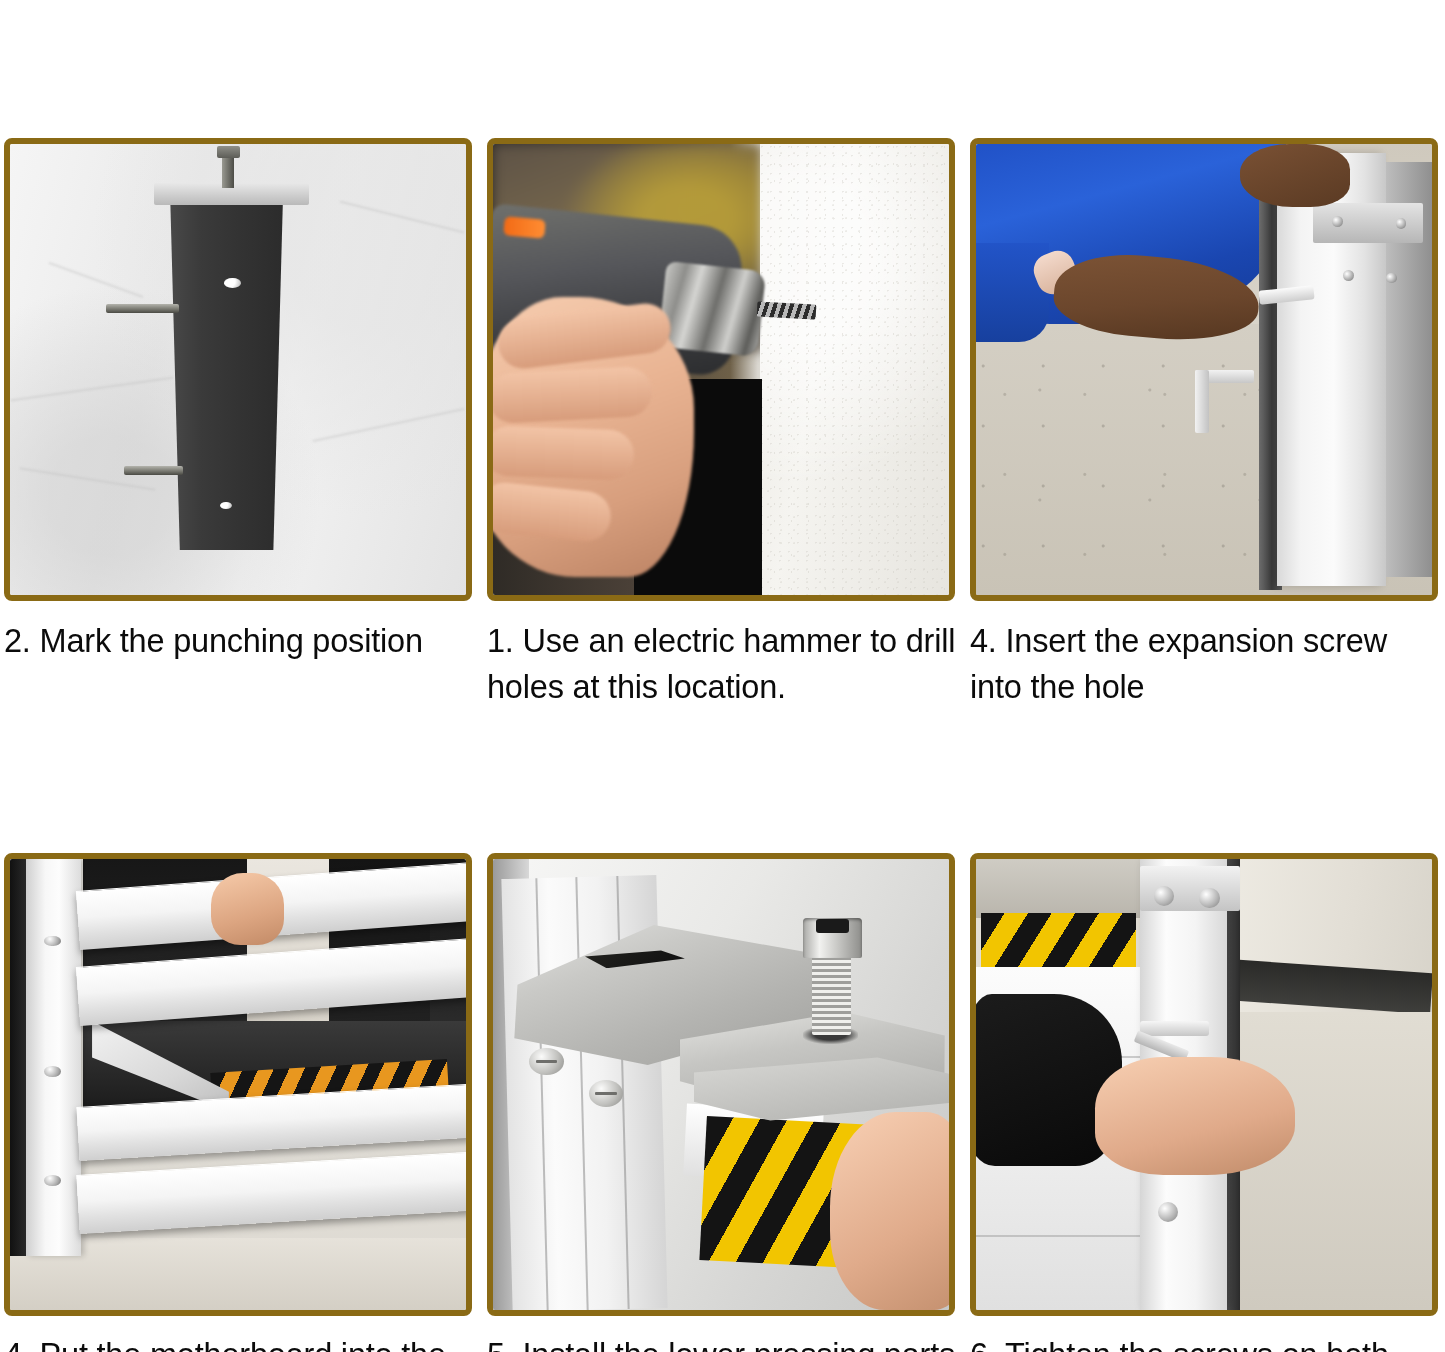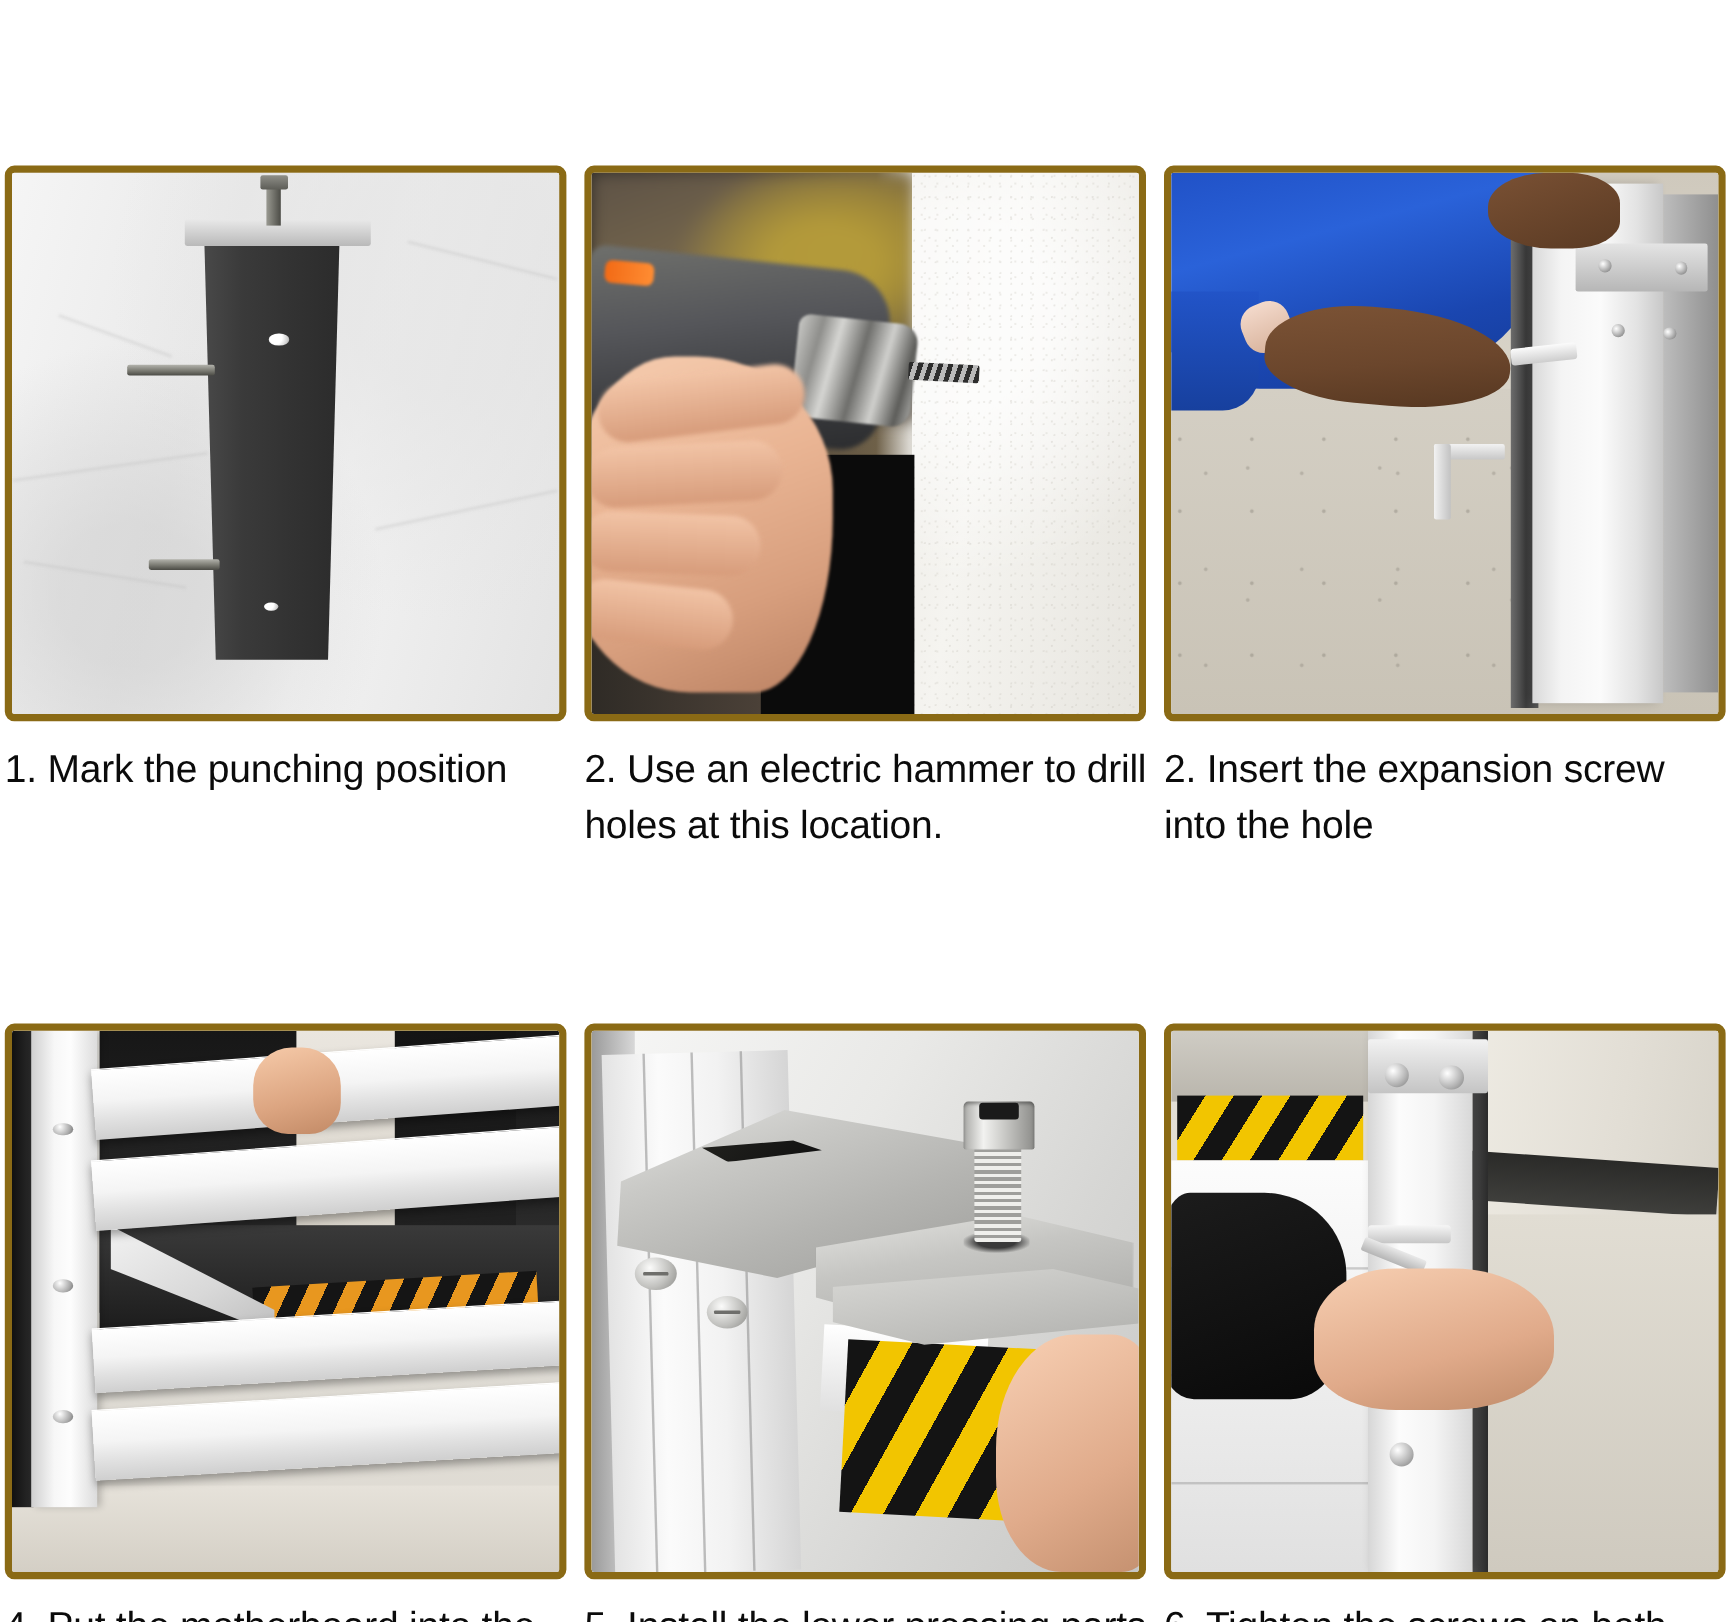--- a/index.html
+++ b/index.html
@@ -475,41 +475,41 @@
             <div class="post"></div>
             <div class="cap"></div>
             <div class="rod"></div>
             <div class="nut"></div>
             <div class="bolt b1"></div>
             <div class="bolt b2"></div>
             <div class="hole h1"></div>
             <div class="hole h2"></div>
           </div>
         </div>
-        <div class="caption">1. Mark the punching position</div>
+        <div class="caption">2. Mark the punching position</div>
       </div>
 
       <div class="cell">
         <div class="frame">
           <div class="photo p2">
             <div class="bg-blur"></div>
             <div class="wall"></div>
             <div class="darkzone"></div>
             <div class="drillbody"></div>
             <div class="trigger"></div>
             <div class="chuck"></div>
             <div class="bit"></div>
             <div class="hand"></div>
             <div class="finger f1"></div>
               <div class="finger f2"></div>
             <div class="finger f3"></div>
               <div class="finger f4"></div>
           </div>
         </div>
-        <div class="caption">2. Use an electric hammer to drill holes at this location.</div>
+        <div class="caption">1. Use an electric hammer to drill holes at this location.</div>
       </div>
 
       <div class="cell">
         <div class="frame">
           <div class="photo p3">
             <div class="floor"></div>
             <div class="shirt"></div>
             <div class="shirt2"></div>
             <div class="column-edge"></div>
             <div class="column"></div>
@@ -520,21 +520,21 @@
             <div class="scr s3"></div>
               <div class="scr s4"></div>
             <div class="cuff"></div>
             <div class="arm"></div>
             <div class="hand2"></div>
             <div class="wrench"></div>
             <div class="allen"></div>
             <div class="allen2"></div>
           </div>
         </div>
-        <div class="caption">2. Insert the expansion screw into the hole</div>
+        <div class="caption">4. Insert the expansion screw into the hole</div>
       </div>
 
     </div>
 
     <div class="spacer-row"></div>
 
     <div class="row row2">
 
       <div class="cell">
         <div class="frame">

